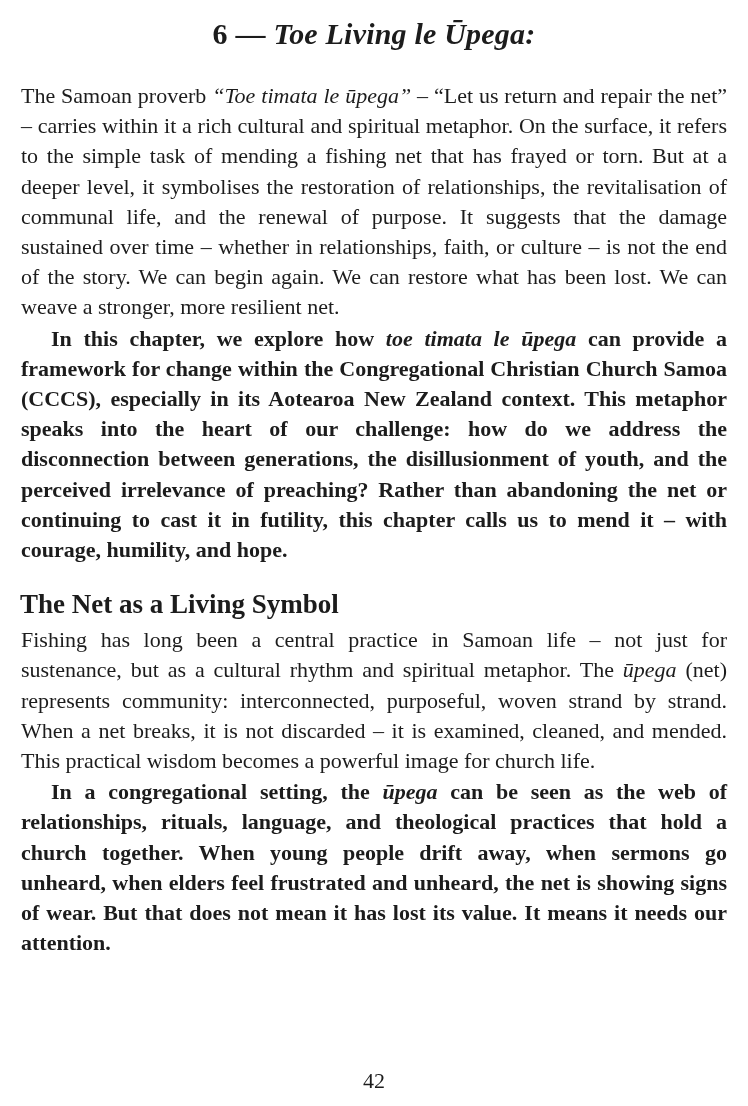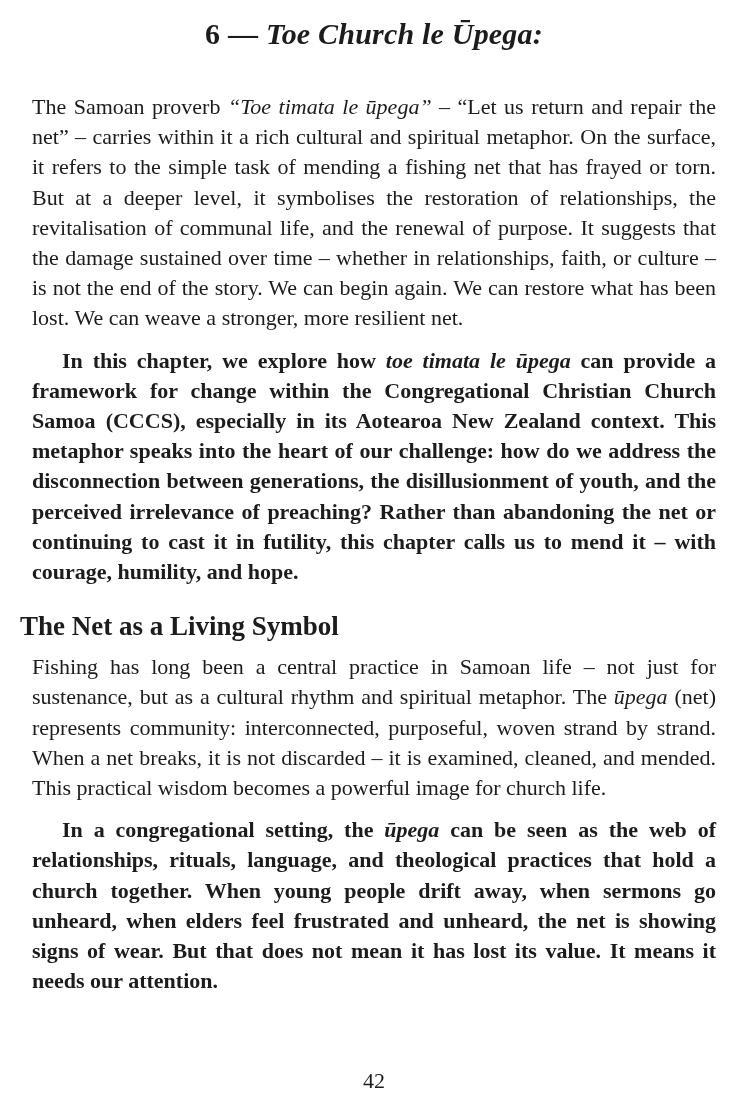--- a/index.html
+++ b/index.html
@@ -29,21 +29,21 @@
     margin: 0 0 26px 0;
     letter-spacing: 0.2px;
   }
   .chapter-title .italic {
     font-style: italic;
   }
   .body-text {
     flex: 1 1 auto;
   }
   .para {
-    margin: 12px;
+    margin: 1px;
     font-size: 22px;
     line-height: 30.2px;
     text-align: justify;
     text-justify: inter-word;
   }
   .para.indent {
     text-indent: 30px;
     font-weight: bold;
   }
   .italic {
@@ -62,21 +62,21 @@
     font-size: 22px;
     padding: 6px 0 12px 0;
   }
 </style>
 </head>
 <body>
 
 <div class="page">
 
   <h1 class="chapter-title">
-    <span>6 — </span><span class="italic">Toe Church le Ūpega:</span><br>
+    <span>6 — </span><span class="italic">Toe Living le Ūpega:</span><br>
   </h1>
 
   <div class="body-text">
       <p class="para"><span>The Samoan proverb </span><span class="italic">“Toe timata le ūpega”</span><span> – “Let us return and repair the net” – carries within it a rich cultural and spiritual metaphor. On the surface, it refers to the simple task of mending a fishing net that has frayed or torn. But at a deeper level, it symbolises the restoration of relationships, the revitalisation of communal life, and the renewal of purpose. It suggests that the damage sustained over time – whether in relationships, faith, or culture – is not the end of the story. We can begin again. We can restore what has been lost. We can weave a stronger, more resilient net.</span></p>
       <p class="para indent"><span>In this chapter, we explore how </span><span class="italic">toe timata le ūpega</span><span> can provide a framework for change within the Congregational Christian Church Samoa (CCCS), especially in its Aotearoa New Zealand context. This metaphor speaks into the heart of our challenge: how do we address the disconnection between generations, the disillusionment of youth, and the perceived irrelevance of preaching? Rather than abandoning the net or continuing to cast it in futility, this chapter calls us to mend it – with courage, humility, and hope.</span></p>
       <h2 class="section-heading">The Net as a Living Symbol</h2>
       <p class="para"><span>Fishing has long been a central practice in Samoan life – not just for sustenance, but as a cultural rhythm and spiritual metaphor. The </span><span class="italic">ūpega</span><span> (net) represents community: interconnected, purposeful, woven strand by strand. When a net breaks, it is not discarded – it is examined, cleaned, and mended. This practical wisdom becomes a powerful image for church life.</span></p>
       <p class="para indent"><span>In a congregational setting, the </span><span class="italic">ūpega</span><span> can be seen as the web of relationships, rituals, language, and theological practices that hold a church together. When young people drift away, when sermons go unheard, when elders feel frustrated and unheard, the net is showing signs of wear. But that does not mean it has lost its value. It means it needs our attention.</span></p>
     </div>
 

